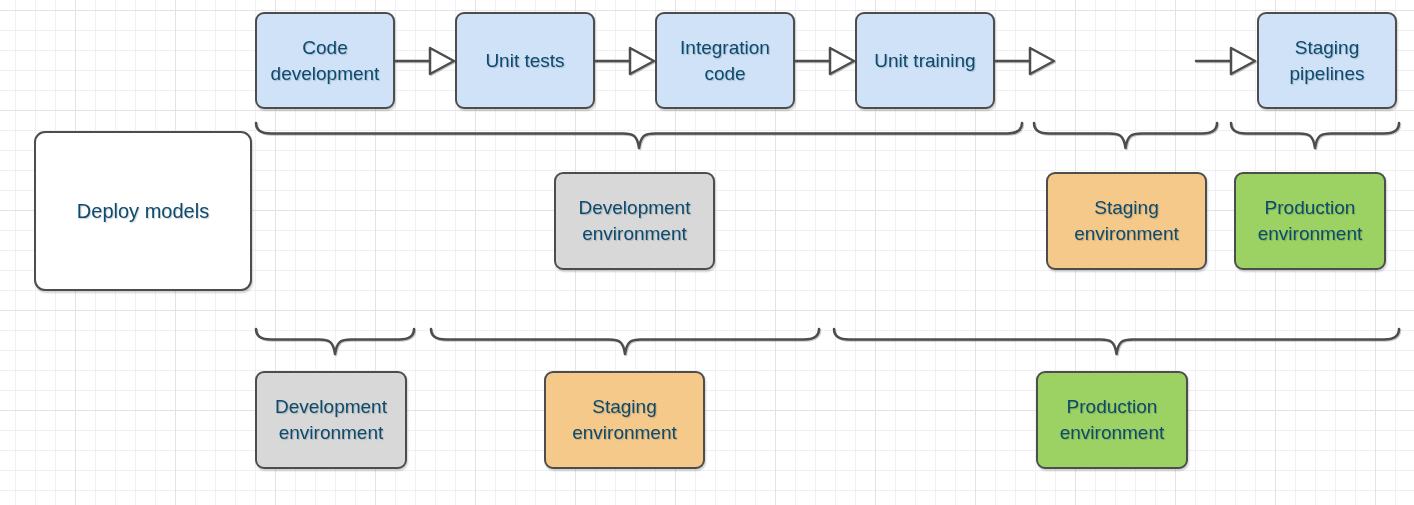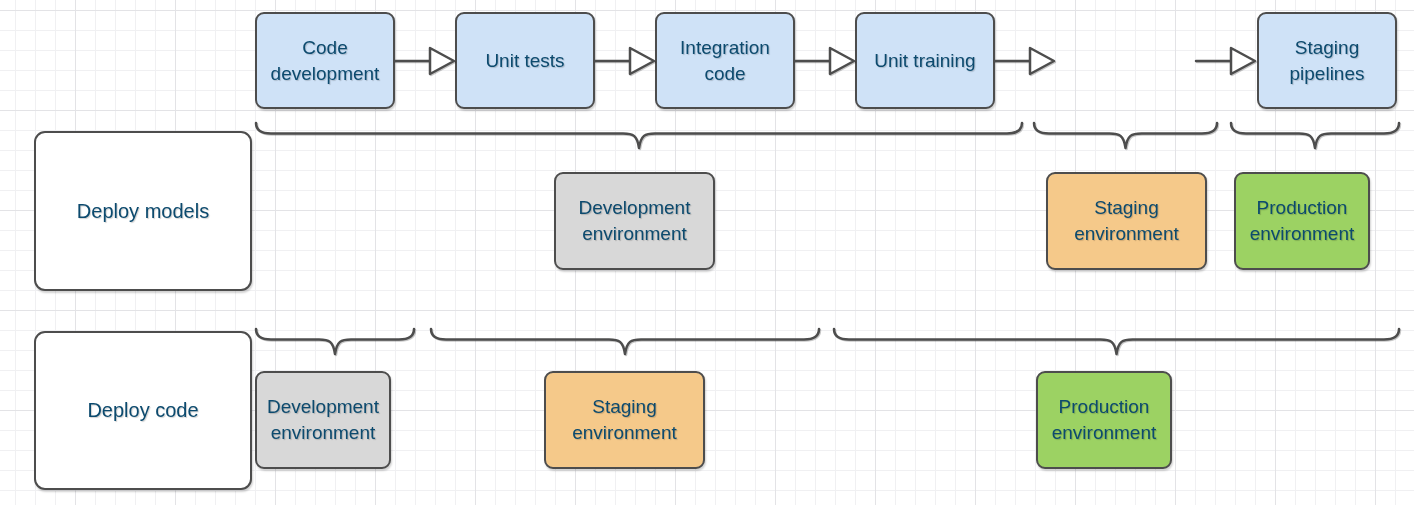--- a/index.html
+++ b/index.html
@@ -28,21 +28,21 @@
     text-shadow:1px 1px 1px rgba(0,0,0,0.18);
   }
   .stage{
     top:12px;width:140px;height:97px;
     background:#cfe2f7;
     border-radius:9px;
     font-size:19px;line-height:26px;
     padding:0 4px;
   }
   .env{
-    width:136px;height:98px;
+    width:152px;height:98px;
     border-radius:9px;
     font-size:19px;line-height:26px;
     padding:0 4px;
   }
   .env.development{background:#d8d8d8;}
   .env.staging{background:#f5c98a;text-align:center;}
   .env.production{background:#9cd263;}
   .row-label{
     left:14px;width:218px;height:160px;
     background:#ffffff;
@@ -125,23 +125,20 @@
   <svg class="brace" style="left:255px;top:327px" width="160" height="30" viewBox="0 0 160 30">
     <path class="stroke" d="M1,2 C1,9.5 6,12.5 16,12.5 L64,12.5 C74,12.5 78,14 80,27 C82,14 86,12.5 96,12.5 L144,12.5 C154,12.5 159,9.5 159,2"></path>
   </svg>
   <svg class="brace" style="left:430px;top:327px" width="390" height="30" viewBox="0 0 390 30">
     <path class="stroke" d="M1,2 C1,9.5 6,12.5 16,12.5 L179,12.5 C189,12.5 193,14 195,27 C197,14 201,12.5 211,12.5 L374,12.5 C384,12.5 389,9.5 389,2"></path>
   </svg>
   <svg class="brace" style="left:833px;top:327px" width="567" height="30" viewBox="0 0 567 30">
     <path class="stroke" d="M1,2 C1,9.5 6,12.5 16,12.5 L267.5,12.5 C277.5,12.5 281.5,14 283.5,27 C285.5,14 289.5,12.5 299.5,12.5 L551,12.5 C561,12.5 566,9.5 566,2"></path>
   </svg>
 
-  <div class="shape row-label" style="top:331px;height:159px">
-    <span>Deploy code</span>
-  </div>
   <div class="shape env development" style="left:255px;top:371px">
     <span>Development environment</span>
   </div>
   <div class="shape env staging" style="left:544px;top:371px;width:161px">
     <span>Staging environment</span>
   </div>
   <div class="shape env production" style="left:1036px;top:371px">
     <span>Production environment</span>
   </div>
 

